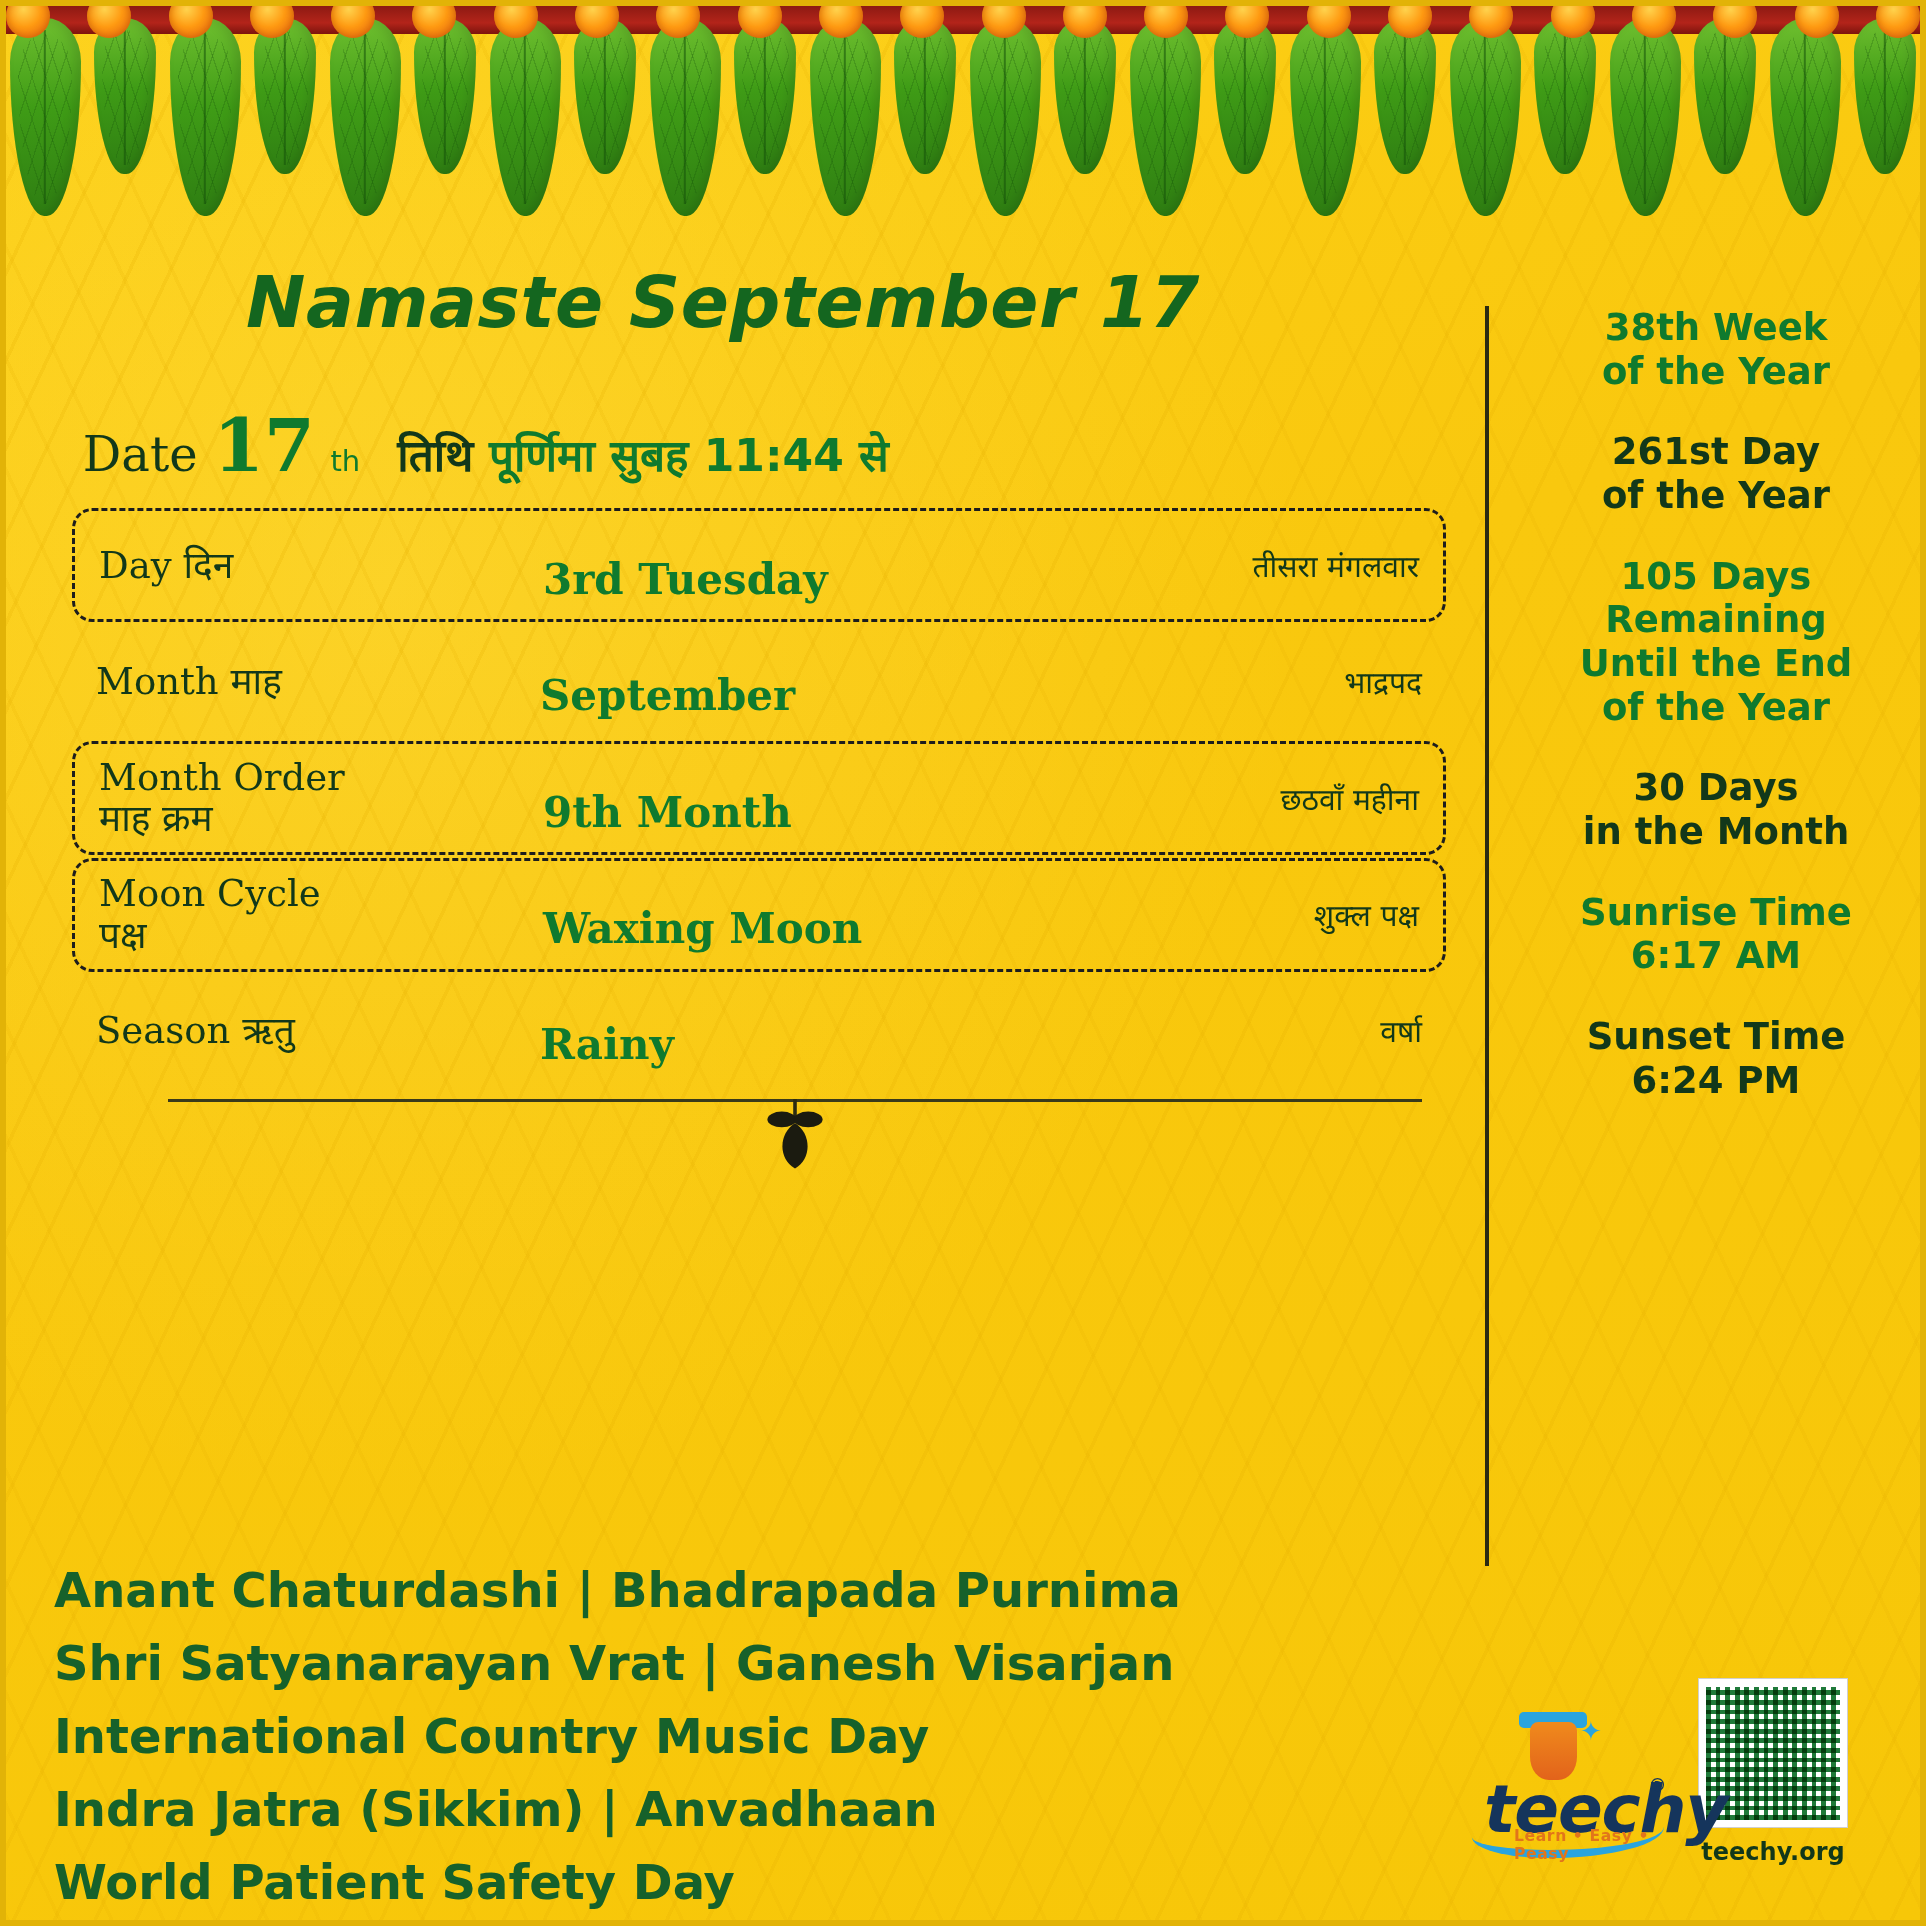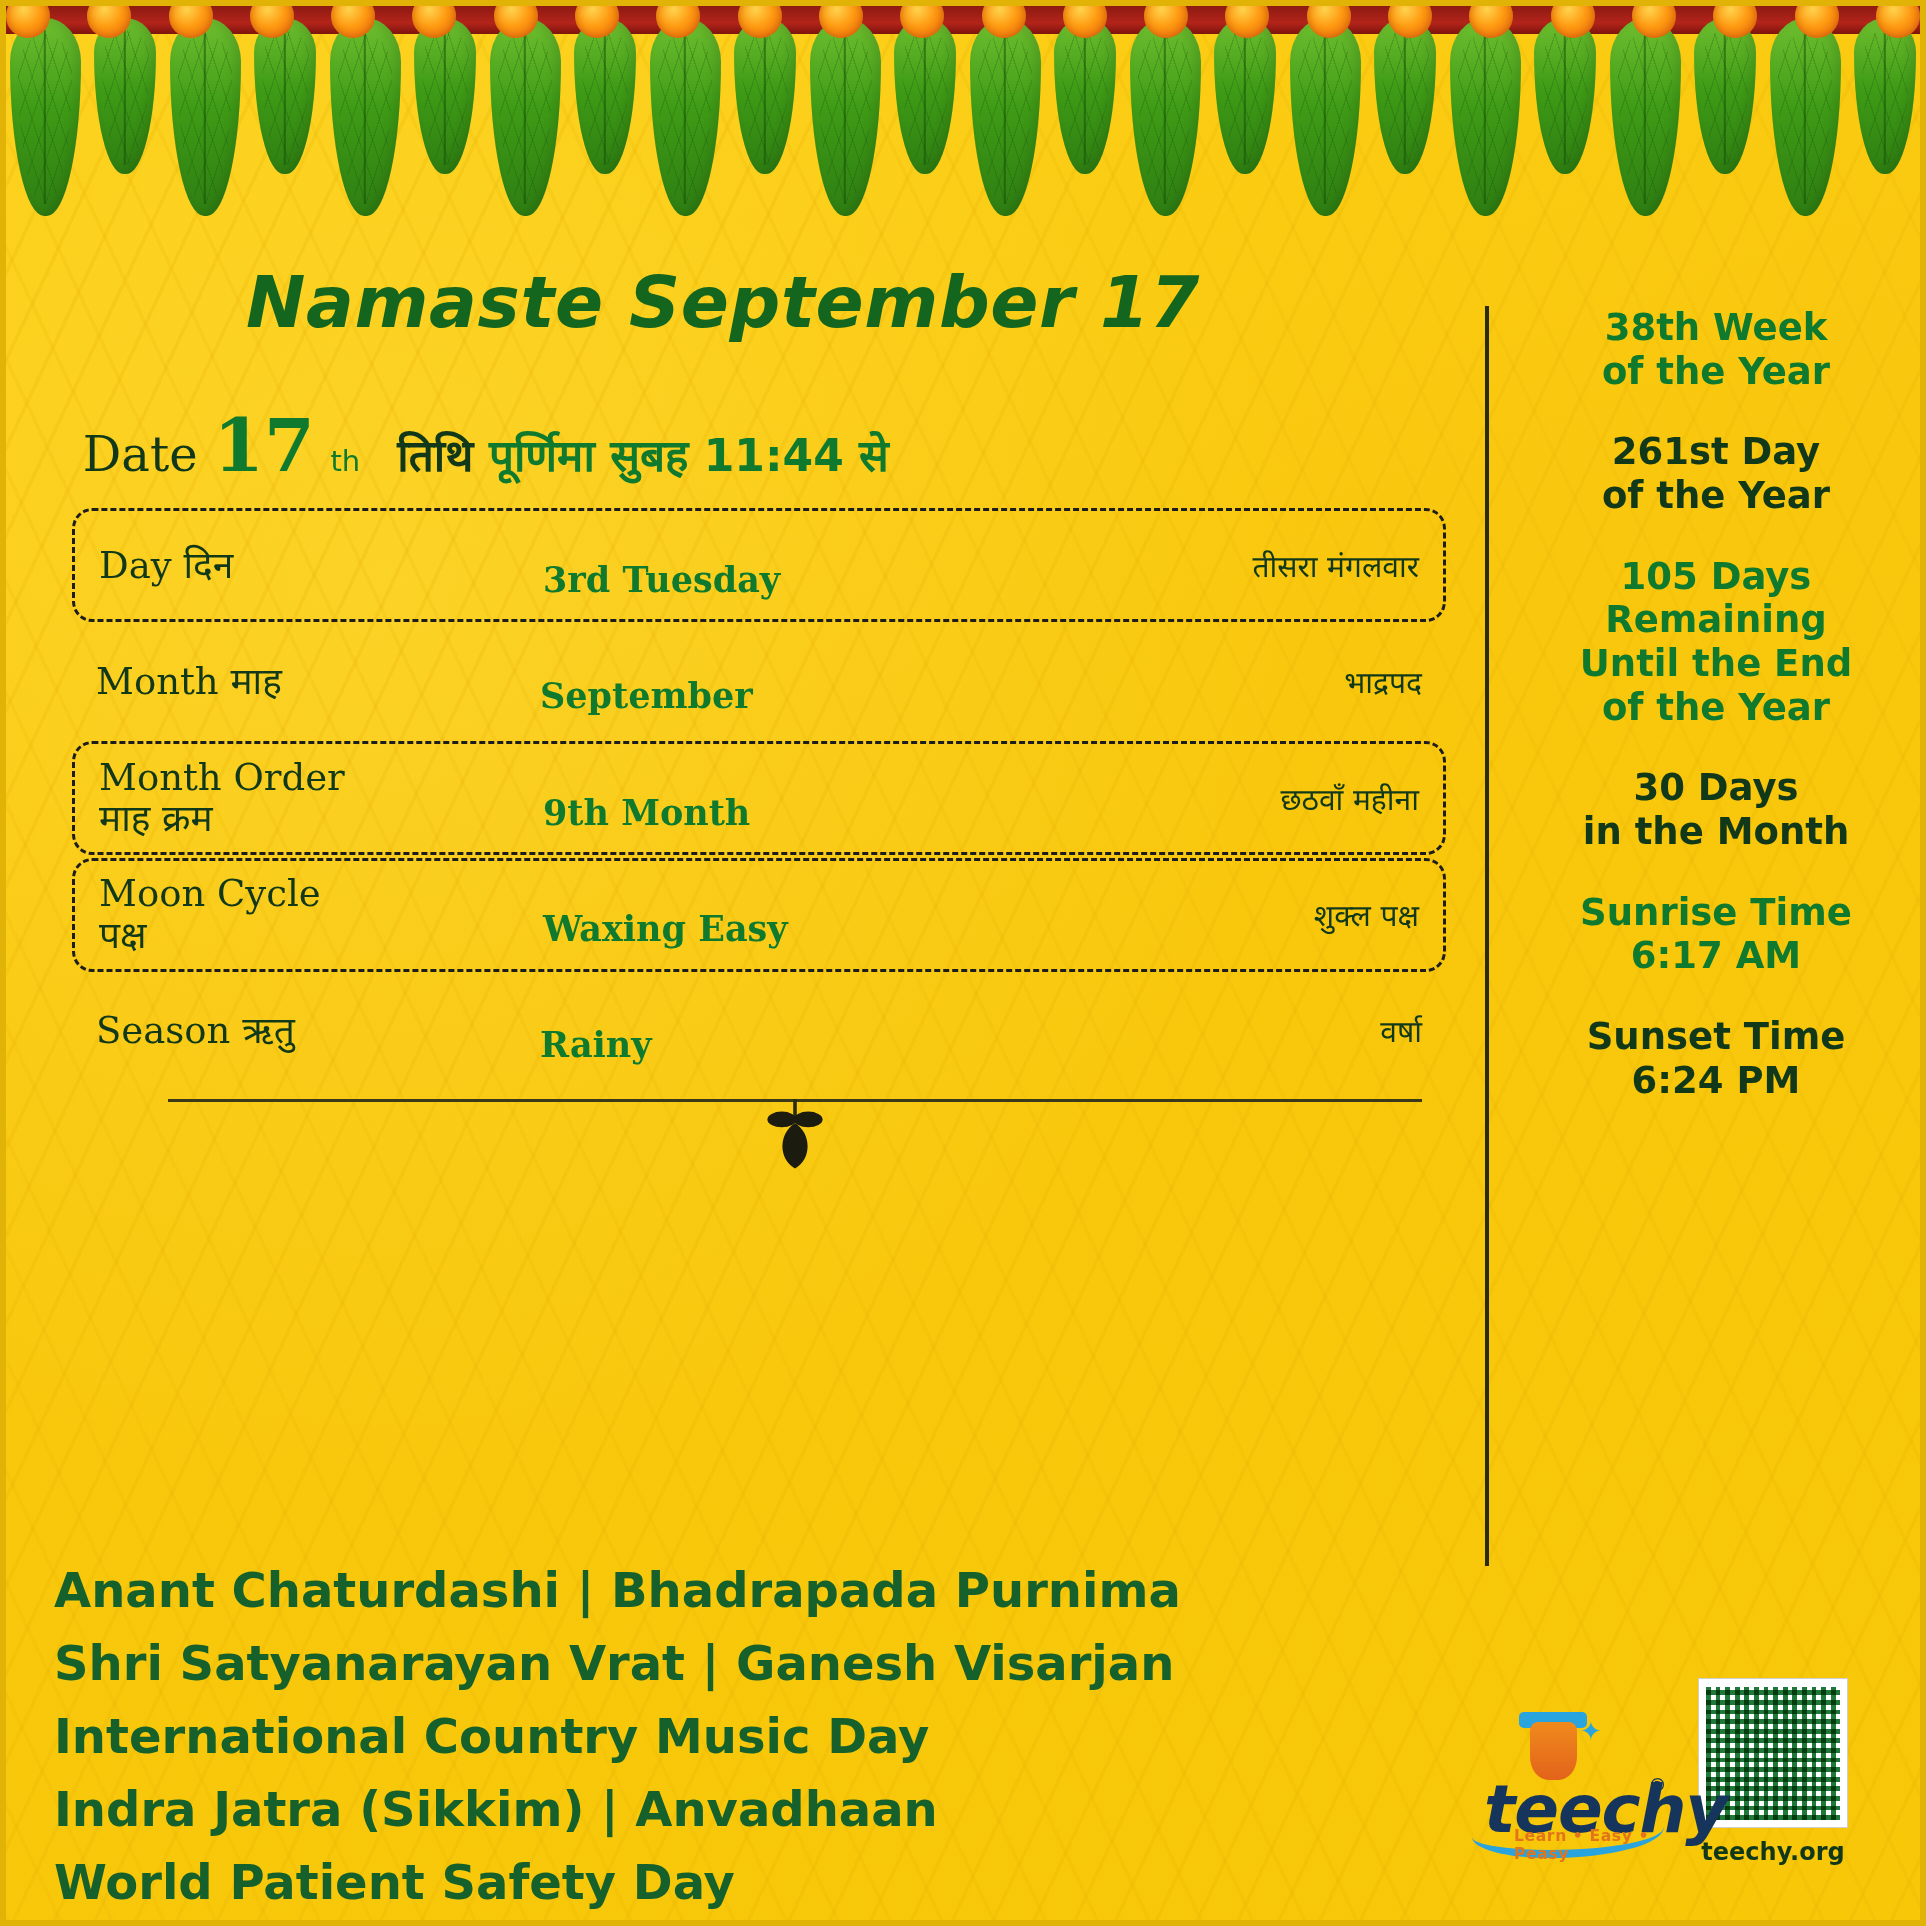--- a/index.html
+++ b/index.html
@@ -107,21 +107,21 @@
   }
   .row .label {
     width: 444px;
     font-size: 37px; line-height: 1.12;
     color: #12381a;
     font-family: "DejaVu Serif", serif;
   }
   .row .label .hi { font-family: "DejaVu Sans", sans-serif; }
   .row .value-en {
     flex: 1;
-    font-size: 35px; font-weight: bold; color: #0f7a2e;
+    font-size: 42px; font-weight: bold; color: #0f7a2e;
     font-family: "DejaVu Serif", serif;
     margin-top: 28px;
   }
   .row .value-hi {
     width: 384px; text-align: right;
     font-size: 30px; color: #12381a;
   }
 
   .divider {
     position: relative;
@@ -306,21 +306,21 @@
       <div class="value-en">9th Month</div>
       <div class="value-hi">छठवाँ महीना</div>
     </div>
 
 
     <div class="row dashed">
       <div class="label">
         <div>Moon Cycle</div>
         <div class="hi">पक्ष</div>
       </div>
-      <div class="value-en">Waxing Easy</div>
+      <div class="value-en">Waxing Moon</div>
       <div class="value-hi">शुक्ल पक्ष</div>
     </div>
 
     <div class="row">
       <div class="label">
         <span>Season</span>
         <span class="hi">ऋतु</span>
       </div>
       <div class="value-en">Rainy</div>
       <div class="value-hi">वर्षा</div>

